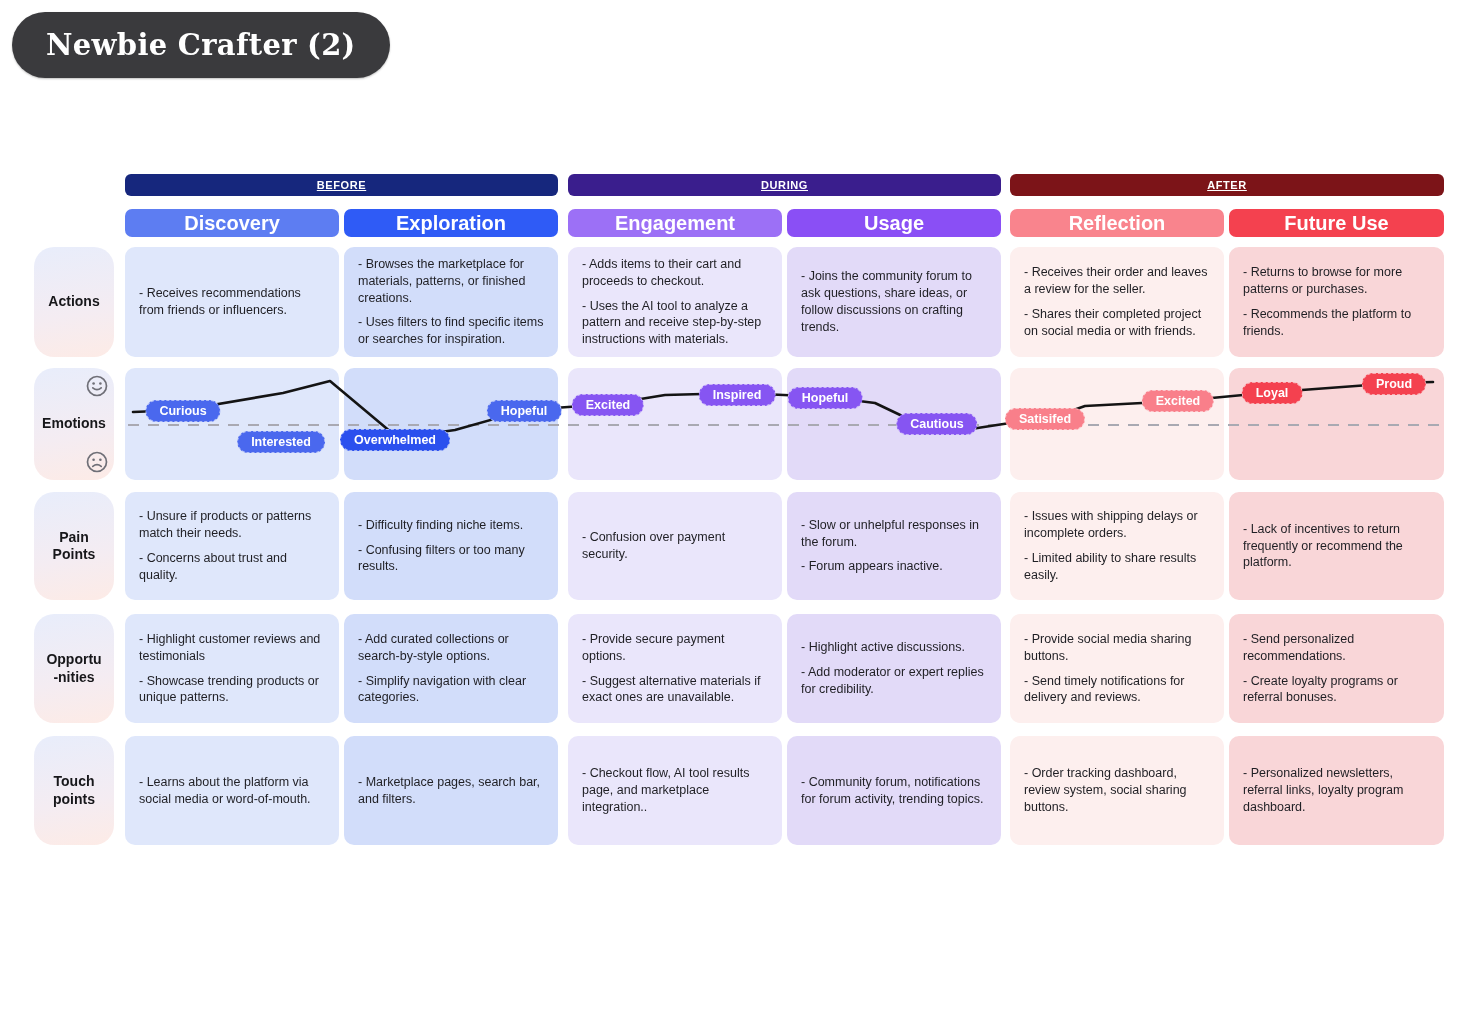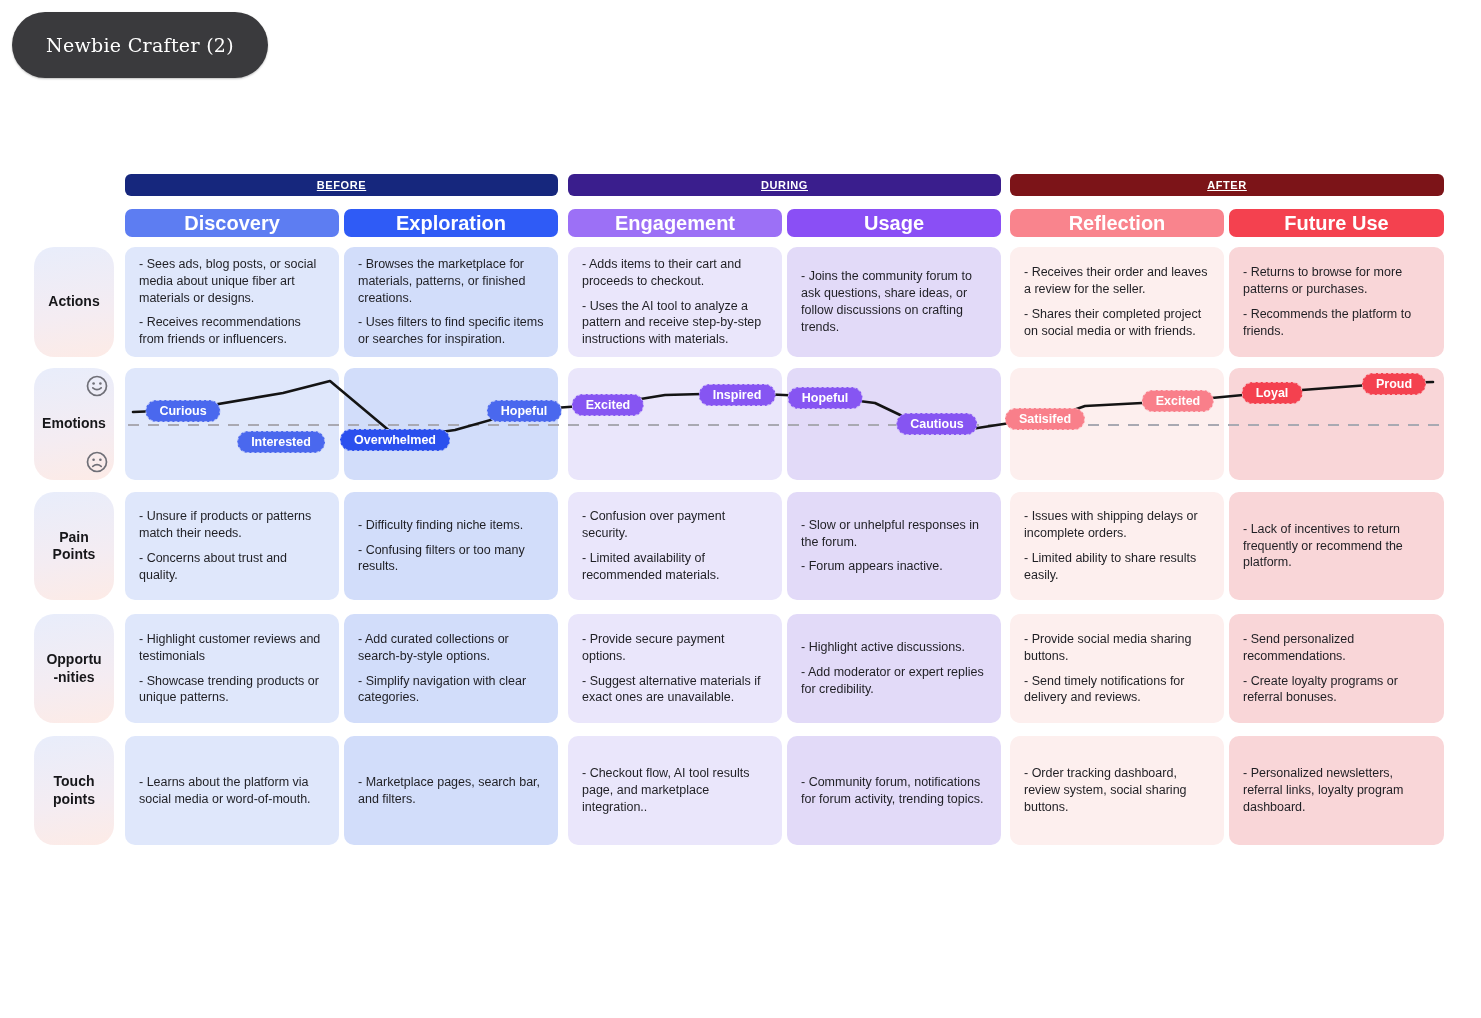--- a/index.html
+++ b/index.html
@@ -4,21 +4,21 @@
 <style>
   html,body{margin:0;padding:0;background:#ffffff;}
   body{width:1481px;height:1018px;position:relative;overflow:hidden;
        font-family:"Liberation Sans", sans-serif;color:#1f1f24;}
 
   
   .persona-badge{position:absolute;left:12px;top:12px;height:66px;
     background:#3a3a3d;border-radius:34px;display:flex;align-items:center;
     padding:0 34px;box-shadow:0 1px 2px rgba(0,0,0,.25);}
   .persona-badge span{font-family:"DejaVu Serif","Liberation Serif",serif;
-    font-weight:normal;font-size:19px;color:#ffffff;letter-spacing:.3px;}
+    font-weight:bold;font-size:29px;color:#ffffff;letter-spacing:.3px;}
 
   
   .abs{position:absolute;box-sizing:border-box;}
   .c1{left:125px;width:214px}.c2{left:344px;width:214px}.c3{left:568px;width:214px}
   .c4{left:787px;width:214px}.c5{left:1010px;width:214px}.c6{left:1229px;width:215px}
   .labelcol{left:34px;width:80px}
   .r-actions{top:247px;height:110px}
   .r-emotions{top:368px;height:112px}
   .r-pain{top:492px;height:108px}
   .r-opp{top:614px;height:109px}
@@ -113,21 +113,20 @@
   </svg>
 </div>
 <div class="rowlabel labelcol r-pain">Pain
 Points</div>
 <div class="rowlabel labelcol r-opp">Opportu
 -nities</div>
 <div class="rowlabel labelcol r-touch">Touch
 points</div>
 
 <div class="abs cell c1 bg1 r-actions">
-  <p>- Sees ads, blog posts, or social media about unique fiber art materials or designs.</p>
   <p>- Receives recommendations from friends or influencers.</p>
 </div>
 <div class="abs cell c2 bg2 r-actions">
   <p>- Browses the marketplace for materials, patterns, or finished creations.</p>
   <p>- Uses filters to find specific items or searches for inspiration.</p>
 </div>
 <div class="abs cell c3 bg3 r-actions">
   <p>- Adds items to their cart and proceeds to checkout.</p>
   <p>- Uses the AI tool to analyze a pattern and receive step-by-step instructions with materials.</p>
 </div>
@@ -172,21 +171,20 @@
 <div class="abs cell c1 bg1 r-pain">
   <p>- Unsure if products or patterns match their needs.</p>
   <p>- Concerns about trust and quality.</p>
 </div>
 <div class="abs cell c2 bg2 r-pain">
   <p>- Difficulty finding niche items.</p>
   <p>- Confusing filters or too many results.</p>
 </div>
 <div class="abs cell c3 bg3 r-pain">
   <p>- Confusion over payment security.</p>
-  <p>- Limited availability of recommended materials.</p>
 </div>
 <div class="abs cell c4 bg4 r-pain">
   <p>- Slow or unhelpful responses in the forum.</p>
   <p>- Forum appears inactive.</p>
 </div>
 <div class="abs cell c5 bg5 r-pain">
   <p>- Issues with shipping delays or incomplete orders.</p>
   <p>- Limited ability to share results easily.</p>
 </div>
 <div class="abs cell c6 bg6 r-pain">

